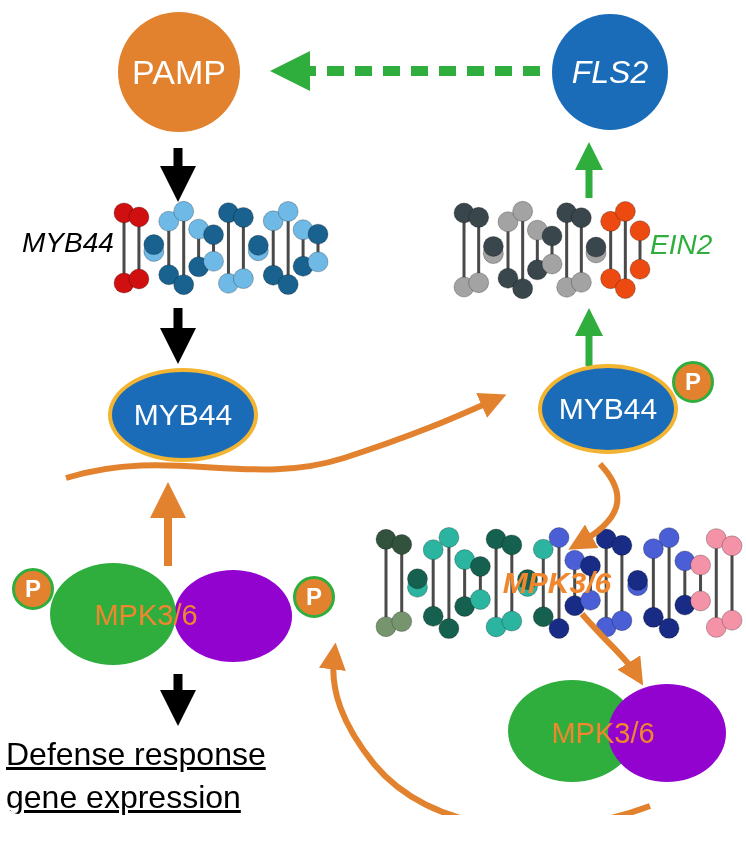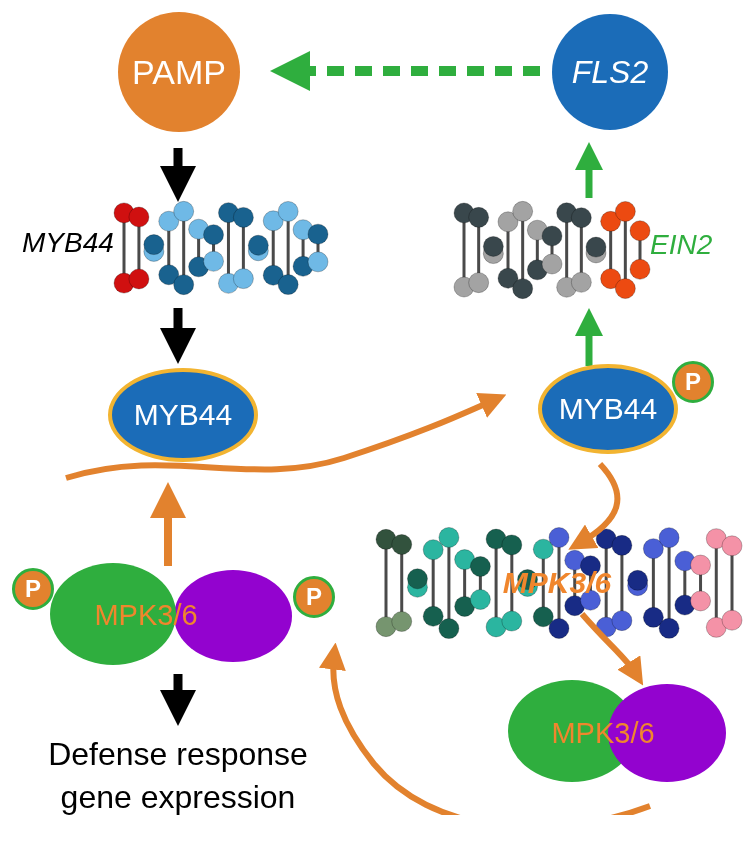--- a/index.html
+++ b/index.html
@@ -34,21 +34,21 @@
   #mpk-purple{left:608px;top:684px;width:118px;height:98px;background:var(--purple);z-index:3;}
   #mpk-label{left:526px;top:717px;width:154px;text-align:center;color:var(--label-orange);font-size:29px;z-index:4;}
 
   .p-badge{width:42px;height:42px;border-radius:50%;background:var(--orange);
     border:3px solid var(--green);color:#fff;display:flex;align-items:center;justify-content:center;
     font-size:24px;font-weight:bold;z-index:4;box-sizing:border-box;}
   #badge-myb44p{left:672px;top:361px;}
   #badge-left{left:12px;top:568px;}
   #badge-right{left:293px;top:576px;}
 
-  #defense{left:6px;top:733px;width:344px;text-align:center;color:#000;font-size:32px;line-height:43px;z-index:3;}
+  #defense{left:6px;top:733px;width:344px;color:#000;font-size:32px;line-height:43px;z-index:3;text-decoration:underline;}
 
   .st-black{stroke:var(--black);stroke-width:9;fill:none;}
   .st-green{stroke:var(--green);stroke-width:7;fill:none;}
   .st-green-dash{stroke:var(--green);stroke-width:10;stroke-dasharray:17 11;fill:none;}
   .st-orange{stroke:var(--orange);stroke-width:6;fill:none;}
   .st-orange-thick{stroke:var(--orange);stroke-width:8;fill:none;}
   .fill-black{fill:var(--black);}
   .fill-green{fill:var(--green);}
   .fill-orange{fill:var(--orange);}
 </style>

